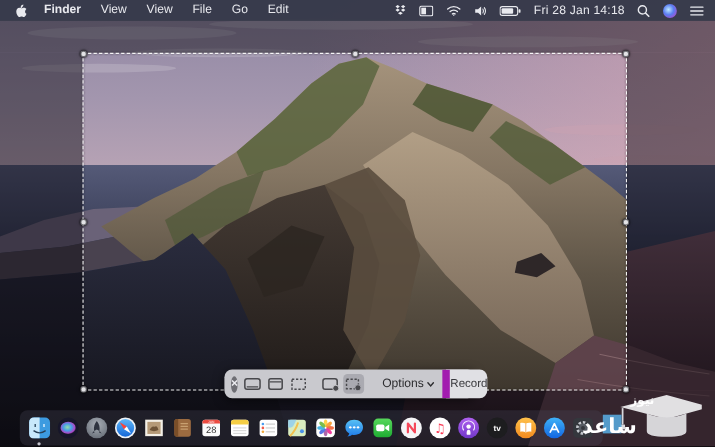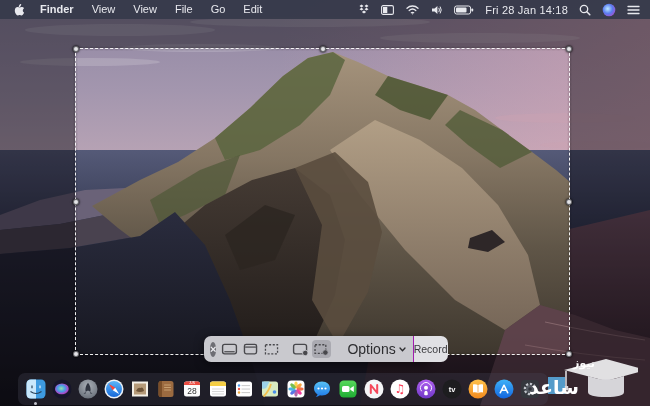--- a/index.html
+++ b/index.html
@@ -44,23 +44,23 @@
            background:#c9c9ce;border-radius:7px;display:flex;align-items:center;
            padding-left:6px;box-shadow:0 2px 10px rgba(0,0,0,0.55);}
   .tb-close{width:15px;height:15px;border-radius:50%;background:#6e6e74;color:#ececf0;
             font-size:11px;line-height:14px;text-align:center;font-weight:bold;
             margin-right:3px;cursor:default;}
   .tb-btn{width:21px;height:18px;display:flex;align-items:center;justify-content:center;
           border-radius:4px;margin:0 1px;}
   .tb-btn.selected{background:#aaaab1;}
   .tb-sep{width:1px;height:16px;background:#a2a2a8;margin:0 4px;}
   .tb-options{display:flex;align-items:center;gap:3px;padding:0 7px;
-              font-size:14px;color:#2d2d30;}
+              font-size:11px;color:#2d2d30;}
   .tb-record{margin-left:auto;height:26px;width:43px;background:#e0e0e4;
-             border-left:1px solid #a21caf;border-radius:0 7px 7px 0;
+             border-left:7px solid #a21caf;border-radius:0 7px 7px 0;
              display:flex;align-items:center;justify-content:center;
              font-size:10.5px;color:#3a3a3e;}
 
   
   .dock{position:absolute;left:18px;bottom:1px;height:32px;z-index:25;
         background:rgba(72,74,90,0.30);border-radius:7px;
         display:flex;align-items:center;gap:6px;padding:12px 8px;}
   .dock-item{position:relative;width:20px;height:20px;display:flex;align-items:center;justify-content:center;}
   .dock-item svg{display:block;}
   .run-dot{position:absolute;left:8px;bottom:-6px;width:3px;height:3px;border-radius:50%;

